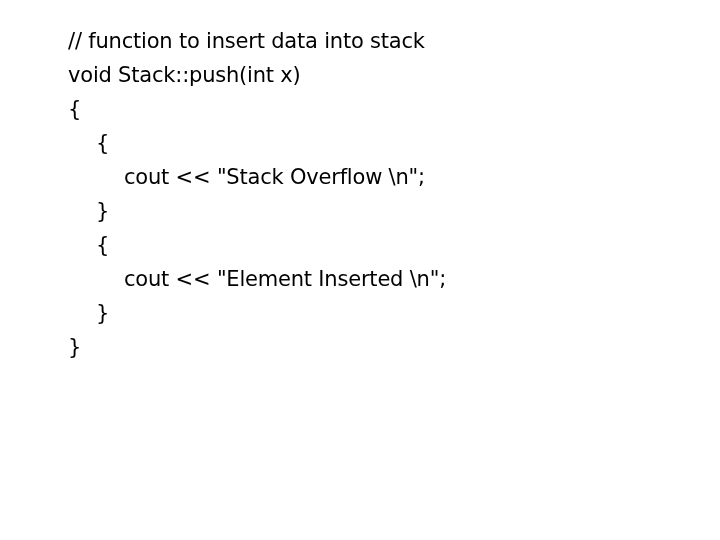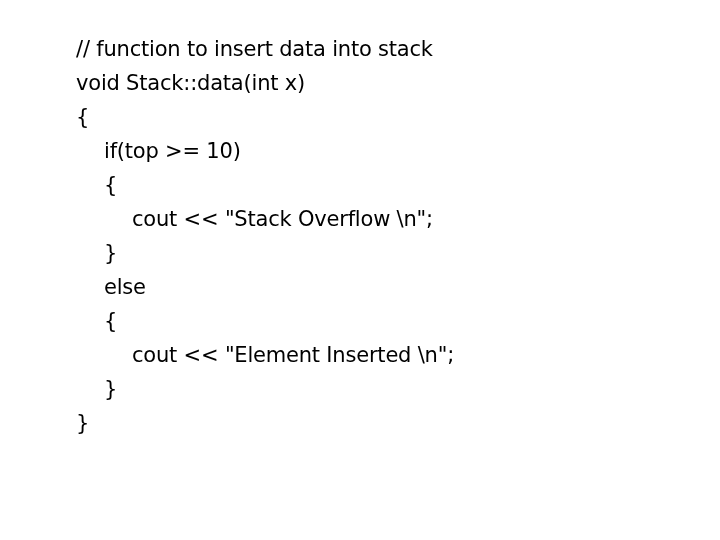--- a/index.html
+++ b/index.html
@@ -19,21 +19,21 @@
     width: 720px;
     height: 540px;
     background: #ffffff;
     box-sizing: border-box;
   }
   #code-block {
     position: absolute;
     left: 68px;
     top: 24px;
     width: 620px;
-    margin: 8px;
+    margin: 0;
     padding: 0;
     list-style: none;
   }
   .code-line {
     font-family: "DejaVu Sans", "Liberation Sans", sans-serif;
     font-size: 21px;
     line-height: 34px;
     height: 34px;
     color: #000000;
     white-space: pre;
@@ -43,25 +43,23 @@
   .indent-0 { padding-left: 0px; }
   .indent-1 { padding-left: 28px; }
   .indent-2 { padding-left: 56px; }
 </style>
 </head>
 <body>
 
 <div id="slide">
   <div id="code-block">
     <div class="code-line indent-0">// function to insert data into stack</div>
-    <div class="code-line indent-0">void Stack::data(int x)</div>
+    <div class="code-line indent-0">void Stack::push(int x)</div>
     <div class="code-line indent-0">{</div>
-    <div class="code-line indent-1">if(top &gt;= 10)</div>
     <div class="code-line indent-1">{</div>
     <div class="code-line indent-2">cout &lt;&lt; "Stack Overflow \n";</div>
     <div class="code-line indent-1">}</div>
-    <div class="code-line indent-1">else</div>
     <div class="code-line indent-1">{</div>
     <div class="code-line indent-2">cout &lt;&lt; "Element Inserted \n";</div>
     <div class="code-line indent-1">}</div>
     <div class="code-line indent-0">}</div>
   </div>
 </div>
 
 </body></html>

